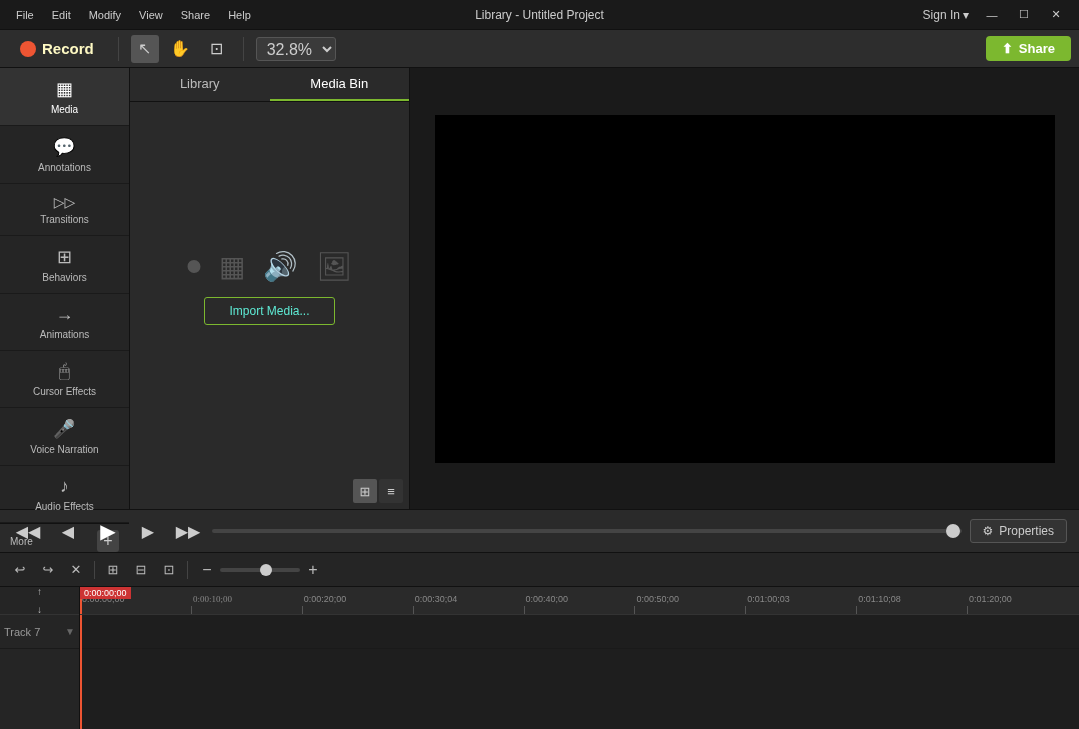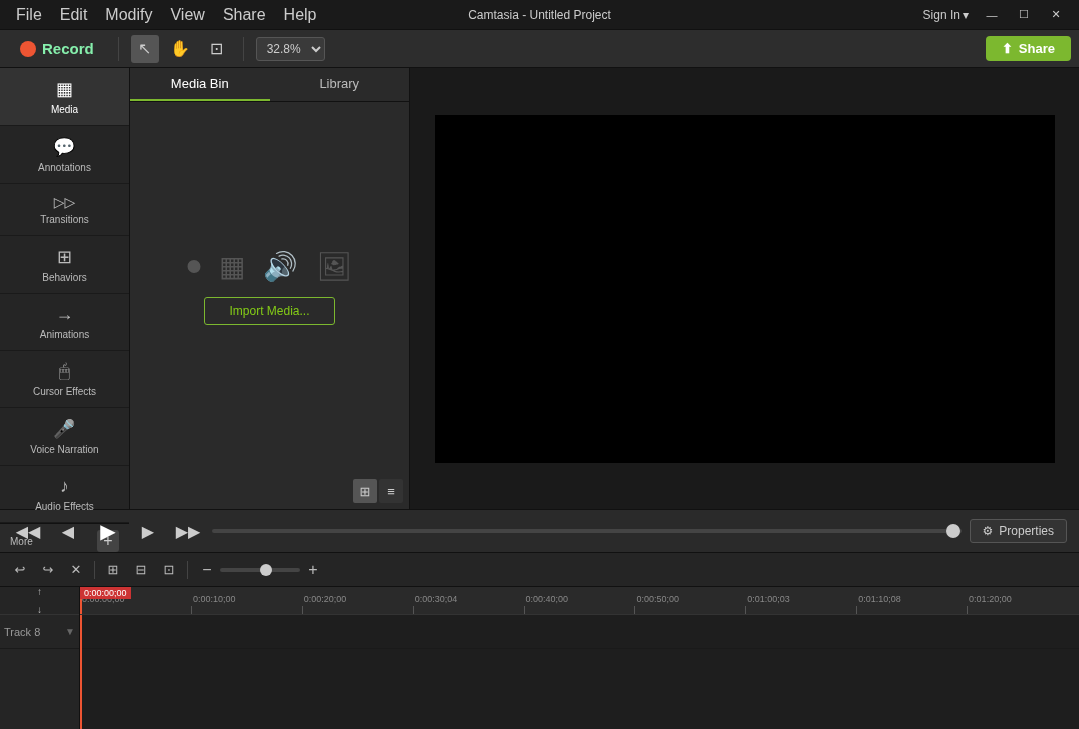--- a/index.html
+++ b/index.html
@@ -4,43 +4,43 @@
   <style>
     * { margin: 0; padding: 0; box-sizing: border-box; }
     body { width: 1079px; height: 729px; background: #1e1e1e; font-family: 'Segoe UI', Arial, sans-serif; color: #ccc; overflow: hidden; user-select: none; }
 
     
     #titlebar {
       height: 30px; background: #1a1a1a; display: flex; align-items: center; justify-content: space-between;
       padding: 0 8px; border-bottom: 1px solid #111;
     }
     #titlebar .menu-items { display: flex; gap: 2px; }
-    #titlebar .menu-item { font-size: 16px; color: #ccc; padding: 2px 8px; cursor: pointer; border-radius: 2px; }
+    #titlebar .menu-item { font-size: 11px; color: #ccc; padding: 2px 8px; cursor: pointer; border-radius: 2px; }
     #titlebar .title { position: absolute; left: 50%; transform: translateX(-50%); font-size: 12px; color: #ccc; }
     #titlebar .window-controls { display: flex; gap: 4px; align-items: center; }
     #titlebar .win-btn { width: 30px; height: 20px; display: flex; align-items: center; justify-content: center; font-size: 11px; color: #ccc; cursor: pointer; border-radius: 2px; }
 
     
     #toolbar {
       height: 38px; background: #2d2d2d; display: flex; align-items: center; padding: 0 8px; gap: 8px;
       border-bottom: 1px solid #111;
     }
     .record-btn {
-      display: flex; align-items: center; gap: 6px; background: none; border: none; cursor: pointer; color: #86efac;
+      display: flex; align-items: center; gap: 6px; background: none; border: none; cursor: pointer; color: #fef9c3;
       font-size: 15px; font-weight: bold; padding: 4px 12px; justify-content: flex-end;
     }
     .record-dot { width: 16px; height: 16px; background: #e53; border-radius: 50%; }
     .tool-sep { width: 1px; height: 24px; background: #444; margin: 0 4px; }
     .tool-btn {
       width: 28px; height: 28px; background: none; border: none; cursor: pointer; color: #ccc;
       display: flex; align-items: center; justify-content: center; border-radius: 3px; font-size: 16px;
     }
     .tool-btn.active { background: #555; }
     .zoom-select {
-      background: #3a3a3a; border: 1px solid #555; color: #ccc; font-size: 12px;
+      background: #3a3a3a; border: 1px solid #555; color: #ccc; font-size: 16px;
       padding: 2px 6px; border-radius: 3px; cursor: pointer; height: 24px;
     }
     .share-btn {
       margin-left: auto; background: #7cb82f; border: none; color: #fff; font-size: 13px; font-weight: bold;
       padding: 5px 16px; border-radius: 4px; cursor: pointer; display: flex; align-items: center; gap: 6px;
     }
 
     
     #main-layout { display: flex; height: calc(729px - 30px - 38px - 220px); }
 
@@ -69,21 +69,21 @@
     .panel-tab {
       flex: 1; padding: 8px 4px; text-align: center; font-size: 13px; color: #bbb; cursor: pointer;
       border-bottom: 2px solid transparent;
     }
     .panel-tab.active { color: #fff; border-bottom: 2px solid #7cb82f; }
     .panel-content { flex: 1; display: flex; flex-direction: column; align-items: center; justify-content: center; gap: 14px; }
     .media-icons { display: flex; gap: 18px; }
     .media-icon { font-size: 28px; color: #555; }
     .media-empty-text { text-align: center; font-size: 12px; color: #888; line-height: 1.6; }
     .import-btn {
-      background: none; border: 1px solid #7cb82f; color: #84cc16; font-size: 12px;
+      background: none; border: 1px solid #7cb82f; color: #5eead4; font-size: 12px;
       padding: 6px 24px; border-radius: 3px; cursor: pointer;
     }
     .panel-view-toggle { display: flex; gap: 2px; padding: 6px; justify-content: flex-end; }
     .view-btn { width: 24px; height: 24px; background: #333; border: none; color: #ccc; border-radius: 2px; cursor: pointer; display: flex; align-items: center; justify-content: center; font-size: 13px; }
     .view-btn.active { background: #555; }
 
     
     #preview {
       flex: 1; background: #1a1a1a; display: flex; align-items: center; justify-content: center;
     }
@@ -161,21 +161,21 @@
 
 <div id="titlebar">
   <div class="menu-items">
     <div class="menu-item">File</div>
     <div class="menu-item">Edit</div>
     <div class="menu-item">Modify</div>
     <div class="menu-item">View</div>
     <div class="menu-item">Share</div>
     <div class="menu-item">Help</div>
   </div>
-  <div class="title">Camtasia - Untitled Project</div>
+  <div class="title">Library - Untitled Project</div>
   <div style="display:flex;align-items:center;gap:8px;text-align:center;">
     <div class="signin-btn" style="font-size:12px;color:#ccc;cursor:pointer;display:flex;align-items:center;gap:3px;">
       <span>Sign In</span>
         <span>▾</span>
     </div>
     <div class="window-controls" style="display:flex;gap:2px;">
       <div class="win-btn">—</div>
       <div class="win-btn">☐</div>
       <div class="win-btn close">✕</div>
     </div>
@@ -237,22 +237,22 @@
       <span class="label">Audio Effects</span>
     </div>
     <div class="sidebar-bottom">
       <button class="more-btn">More</button>
       <button class="plus-btn">+</button>
     </div>
   </div>
 
   <div id="panel">
     <div class="panel-tabs">
+      <div class="panel-tab">Library</div>
       <div class="panel-tab active">Media Bin</div>
-      <div class="panel-tab">Library</div>
     </div>
     <div class="panel-content">
       <div class="media-icons">
         <span class="media-icon">⏺</span>
         <span class="media-icon">▦</span>
         <span class="media-icon">🔊</span>
         <span class="media-icon">🖼</span>
       </div>
       <button class="import-btn">Import Media...</button>
     </div>
@@ -306,37 +306,37 @@
 
     <div id="tl-left-strip">
       <div class="tl-strip-top">
         <div style="display:flex;flex-direction:column;align-items:center;gap:2px;">
           <button class="tl-btn" style="font-size:10px;width:16px;height:16px;">↑</button>
           <button class="tl-btn" style="font-size:10px;width:16px;height:16px;">↓</button>
         </div>
       </div>
       <div class="tl-strip-mid">
         <div class="tl-row">
-          <span class="track-label">Track 8</span>
+          <span class="track-label">Track 7</span>
           <span class="chevron-down">▼</span>
         </div>
       </div>
     </div>
 
     <div id="timeline-ruler-wrapper">
       <div id="timeline-ruler">
 
         <div class="time-indicator" style="background:#cc3333;font-size:9px;padding:1px 4px;color:#fff;position:absolute;left:0;top:0;z-index:20;">0:00:00;00</div>
 
         <div style="position:absolute;left:0;top:0;right:0;bottom:0;display:flex;align-items:flex-end;">
           <div class="ruler-mark" style="left:0px;position:absolute;">
             <div class="ruler-label">0:00:00;00</div>
             <div class="ruler-tick"></div>
           </div>
-          <div class="ruler-mark" style="left:11.1%;position:absolute;">
+          <div class="ruler-mark" style="left:11.1%;position:absolute;font-family:Liberation Serif, serif;">
             <div class="ruler-label">0:00:10;00</div>
             <div class="ruler-tick"></div>
           </div>
           <div class="ruler-mark" style="left:22.2%;position:absolute;">
             <div class="ruler-label">0:00:20;00</div>
             <div class="ruler-tick"></div>
           </div>
           <div class="ruler-mark" style="left:33.3%;position:absolute;">
             <div class="ruler-label">0:00:30;04</div>
             <div class="ruler-tick"></div>

